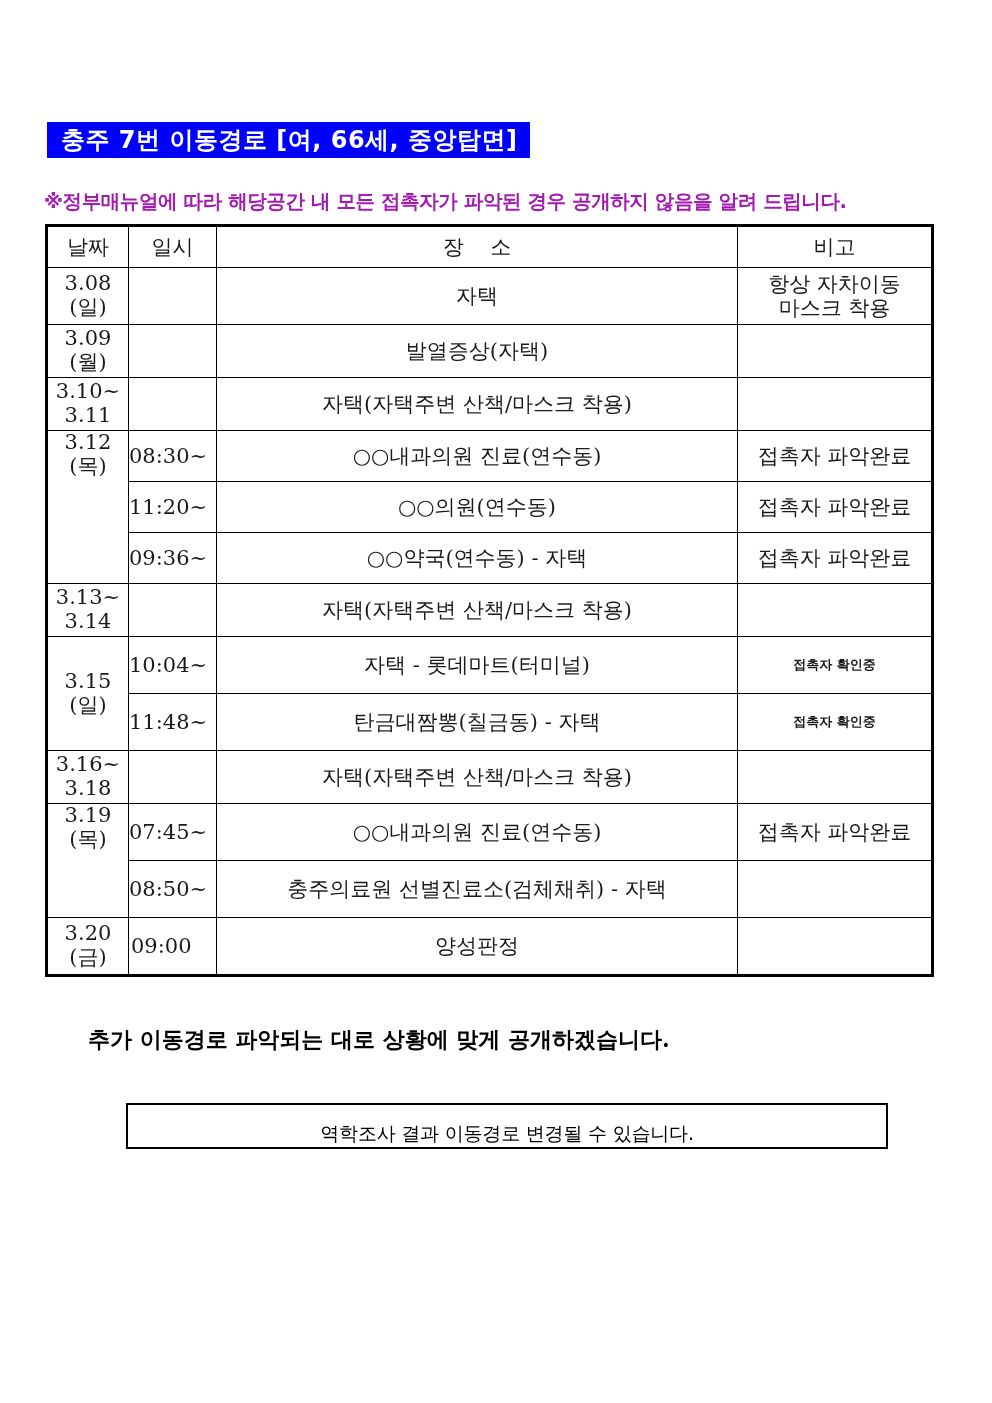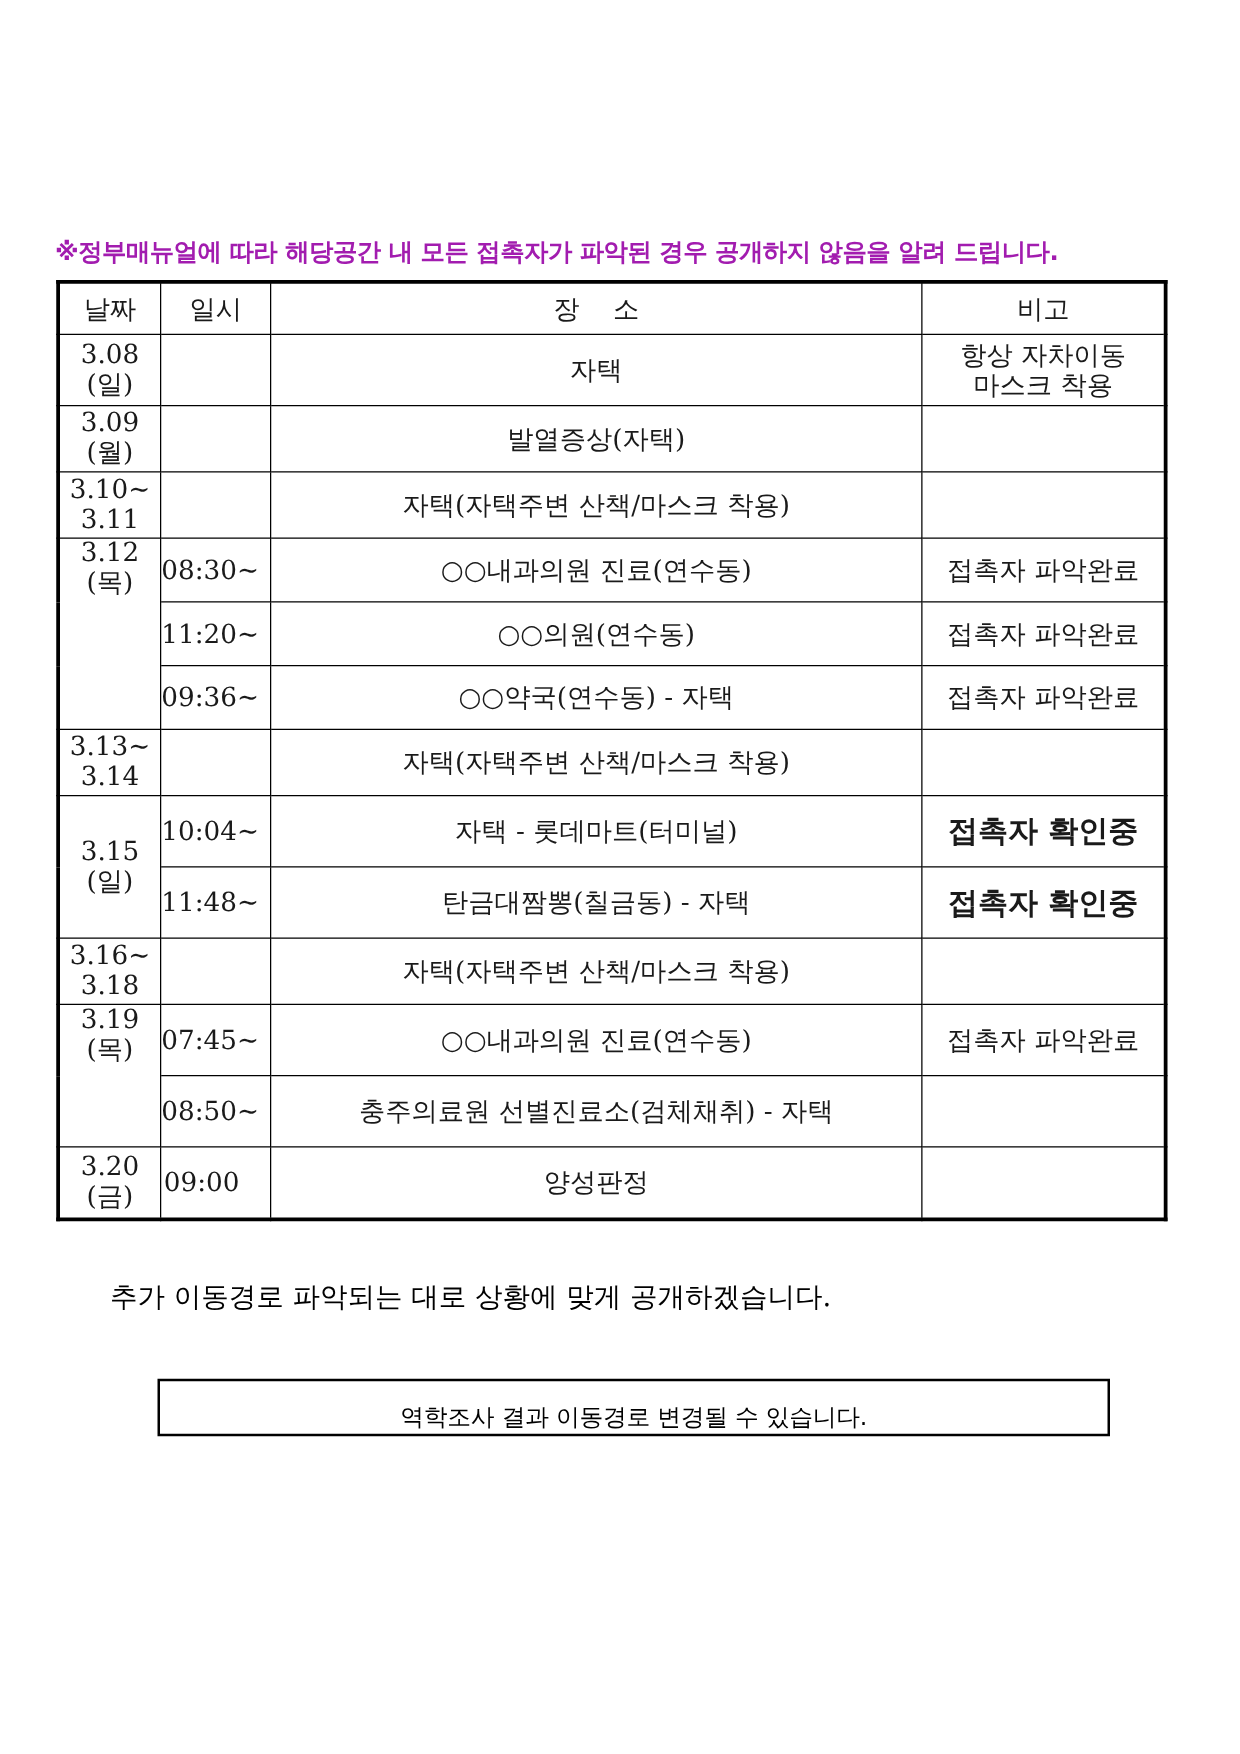--- a/index.html
+++ b/index.html
@@ -107,21 +107,21 @@
     letter-spacing: 0px;
   }
   .cell-place.indent { }
 
   .cell-note {
     text-align: center;
     font-size: 20px;
   }
   .cell-note.bold {
     font-weight: bold;
-    font-size: 24px;
+    font-size: 13px;
     text-align: center;
   }
   .cell-note.two-line {
     line-height: 1.15;
     white-space: pre-line;
     padding: 2px 0;
   }
 
   .h-tall   { height: 56px; }
   .h-std    { height: 52px; }
@@ -130,21 +130,21 @@
   
   .footer-note {
     position: absolute;
     left: 62px;
     top: 1022px;
     width: 880px;
     font-size: 22px;
     line-height: 1.55;
     color: #000000;
   }
-  .footer-note .line2 { padding-left: 26px; display: block; }
+  .footer-note .line2 { padding-left: 26px; display: block; font-weight: bold; }
 
   
   .bottom-box {
     position: absolute;
     left: 126px;
     top: 1103px;
     width: 758px;
     height: 42px;
     border: 2px solid #000000;
     display: flex;
@@ -154,20 +154,21 @@
     font-size: 19px;
     letter-spacing: -0.2px;
     color: #000000;
   }
 </style>
 </head>
 <body>
 
 <div class="page">
 
+  <div class="title-bar">충주 7번 이동경로 [여, 66세, 중앙탑면]</div>
 
   <div class="notice">※정부매뉴얼에 따라 해당공간 내 모든 접촉자가 파악된 경우 공개하지 않음을 알려 드립니다.</div>
 
   <table class="route-table">
     <colgroup>
       <col class="col-date">
       <col class="col-time">
       <col class="col-place">
       <col class="col-note">
     </colgroup>

